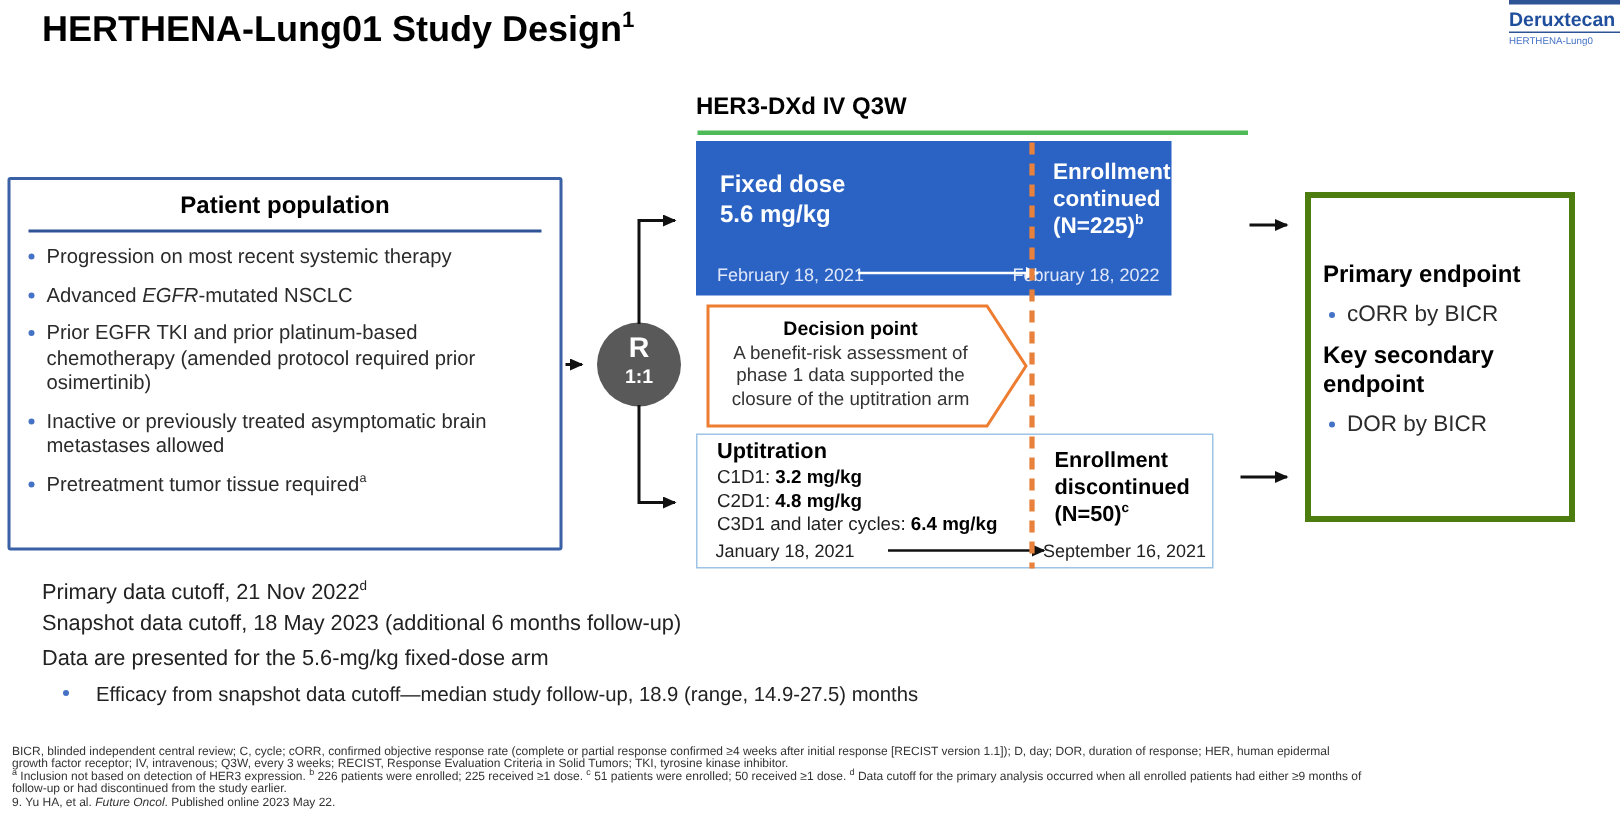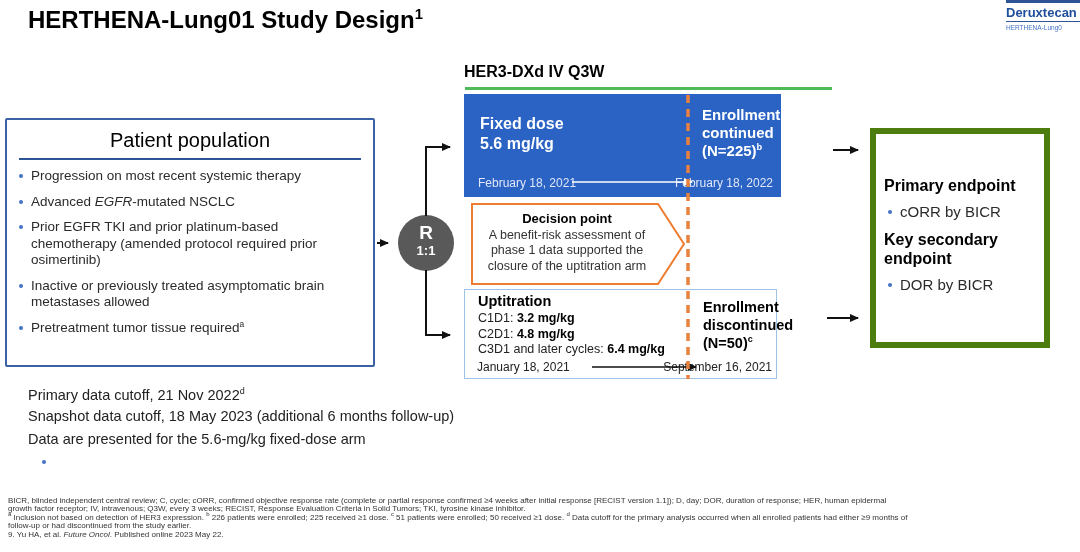--- a/index.html
+++ b/index.html
@@ -10,51 +10,51 @@
   
   .title{position:absolute;left:28px;top:6px;font-size:24px;font-weight:bold;color:#000;}
   .logo{position:absolute;left:1006px;top:0;width:92px;}
   .logo-rule-top{height:3px;background:#2f5496;margin-bottom:2px;}
   .logo-name{font-size:13px;font-weight:bold;color:#1f4e9c;border-bottom:1.5px solid #2f5496;padding-bottom:1px;}
   .logo-sub{font-size:6.5px;color:#4472c4;margin-top:2px;}
 
   
   .box{position:absolute;background:#fff;box-sizing:border-box;}
   .patient{left:5px;top:118px;width:370px;height:249px;border:2px solid #3a61a5;border-radius:2px;padding:6px 10px 0 10px;}
-  .p-title{text-align:center;font-weight:normal;font-size:20px;color:#000;margin-top:3px;}
+  .p-title{text-align:center;font-weight:bold;font-size:16px;color:#000;margin-top:3px;}
   .p-rule{height:2px;background:#2f5496;margin:6px 2px 8px 2px;}
   .p-list{list-style:none;margin:0;padding:0;}
   .p-list li{display:flex;font-size:13.5px;line-height:16.5px;color:#2b2b2b;margin-bottom:9px;}
   .dot{flex:0 0 auto;width:4px;height:4px;border-radius:50%;background:#4472c4;margin:6px 8px 0 2px;}
 
   .arm-header{position:absolute;left:464px;top:63px;width:368px;text-align:left;
               font-size:16px;font-weight:bold;color:#000;}
   .green-line{position:absolute;left:465px;top:87px;width:367px;height:3px;background:#4fbb58;}
 
   .blue-box{left:464px;top:94px;width:317px;height:103px;background:#2b63c4;color:#fff;}
   .fd-title{position:absolute;left:16px;top:20px;font-size:16px;font-weight:bold;line-height:20px;}
   .bb-date{position:absolute;bottom:7px;font-size:12px;color:#dfe7f8;}
   .bb-start{left:14px;}
   .bb-end{right:8px;}
   .bb-enroll{position:absolute;left:238px;top:12px;font-size:15px;font-weight:bold;line-height:18px;}
 
   .decision-text{position:absolute;left:472px;top:211px;width:190px;z-index:6;text-align:center;
                  font-size:12.5px;line-height:15.5px;color:#333;}
   .decision-title{font-weight:bold;font-size:13px;color:#000;margin-bottom:1px;}
 
-  .upt{left:464px;top:289px;width:313px;height:90px;border:1.5px solid #9dc3e6;}
+  .upt{left:464px;top:289px;width:345px;height:90px;border:1.5px solid #9dc3e6;}
   .upt-title{position:absolute;left:13px;top:3px;font-size:14.5px;font-weight:bold;color:#000;}
   .upt-doses{position:absolute;left:13px;top:21px;font-size:12.5px;line-height:15.5px;color:#222;}
   .upt-doses b{color:#000;}
   .upt-date{position:absolute;bottom:4px;font-size:12px;color:#222;}
   .upt-start{left:12px;}
   .upt-end{right:4px;}
   .upt-enroll{position:absolute;left:238px;top:8px;font-size:14.5px;font-weight:bold;line-height:18px;color:#000;}
 
-  .endpoints{left:870px;top:128px;width:180px;height:220px;border:6px solid #4d7c0f;padding:42px 8px 0 8px;}
+  .endpoints{left:870px;top:128px;width:180px;height:220px;border:4px solid #4d7c0f;padding:42px 8px 0 8px;}
   .ep-title{font-size:16px;font-weight:bold;color:#000;line-height:19px;}
   .ep-bullet{display:flex;font-size:15px;color:#2b2b2b;margin:8px 0 10px 2px;}
   .ep-bullet .dot{margin-top:7px;}
 
   .r-circle{position:absolute;left:398px;top:215px;width:56px;height:56px;border-radius:50%;
             background:#595959;color:#fff;text-align:center;z-index:2;}
   .r-letter{font-size:19px;font-weight:bold;line-height:22px;margin-top:7px;}
   .r-ratio{font-size:13px;font-weight:bold;line-height:14px;}
 
   .overlay{position:absolute;left:0;top:0;width:1080px;height:552px;z-index:5;pointer-events:none;}
@@ -193,20 +193,21 @@
 
     <line x1="688" y1="95" x2="688" y2="379" stroke="#e8813c" stroke-width="3.5" stroke-dasharray="8,6"></line>
   </svg>
 
   <div class="summary">
     <div class="sum-line"><span>Primary data cutoff, 21 Nov 2022</span><sup>d</sup></div>
     <div class="sum-line">Snapshot data cutoff, 18 May 2023 (additional 6 months follow-up)</div>
     <div class="sum-line sum-line3">Data are presented for the 5.6-mg/kg fixed-dose arm</div>
     <div class="sum-bullet">
         <span class="dot"></span>
+        <span>Efficacy from snapshot data cutoff—median study follow-up, 18.9 (range, 14.9-27.5) months</span>
       </div>
   </div>
 
   <div class="footnotes">
     <div>BICR, blinded independent central review; C, cycle; cORR, confirmed objective response rate (complete or partial response confirmed ≥4 weeks after initial response [RECIST version 1.1]); D, day; DOR, duration of response; HER, human epidermal</div>
     <div>growth factor receptor; IV, intravenous; Q3W, every 3 weeks; RECIST, Response Evaluation Criteria in Solid Tumors; TKI, tyrosine kinase inhibitor.</div>
     <div><sup>a</sup><span> Inclusion not based on detection of HER3 expression. </span><sup>b</sup><span> 226 patients were enrolled; 225 received ≥1 dose. </span><sup>c</sup><span> 51 patients were enrolled; 50 received ≥1 dose. </span><sup>d</sup><span> Data cutoff for the primary analysis occurred when all enrolled patients had either ≥9 months of</span></div>
     <div>follow-up or had discontinued from the study earlier.</div>
     <div><span>9. Yu HA, et al. </span><i>Future Oncol</i><span>. Published online 2023 May 22.</span></div>
   </div>

